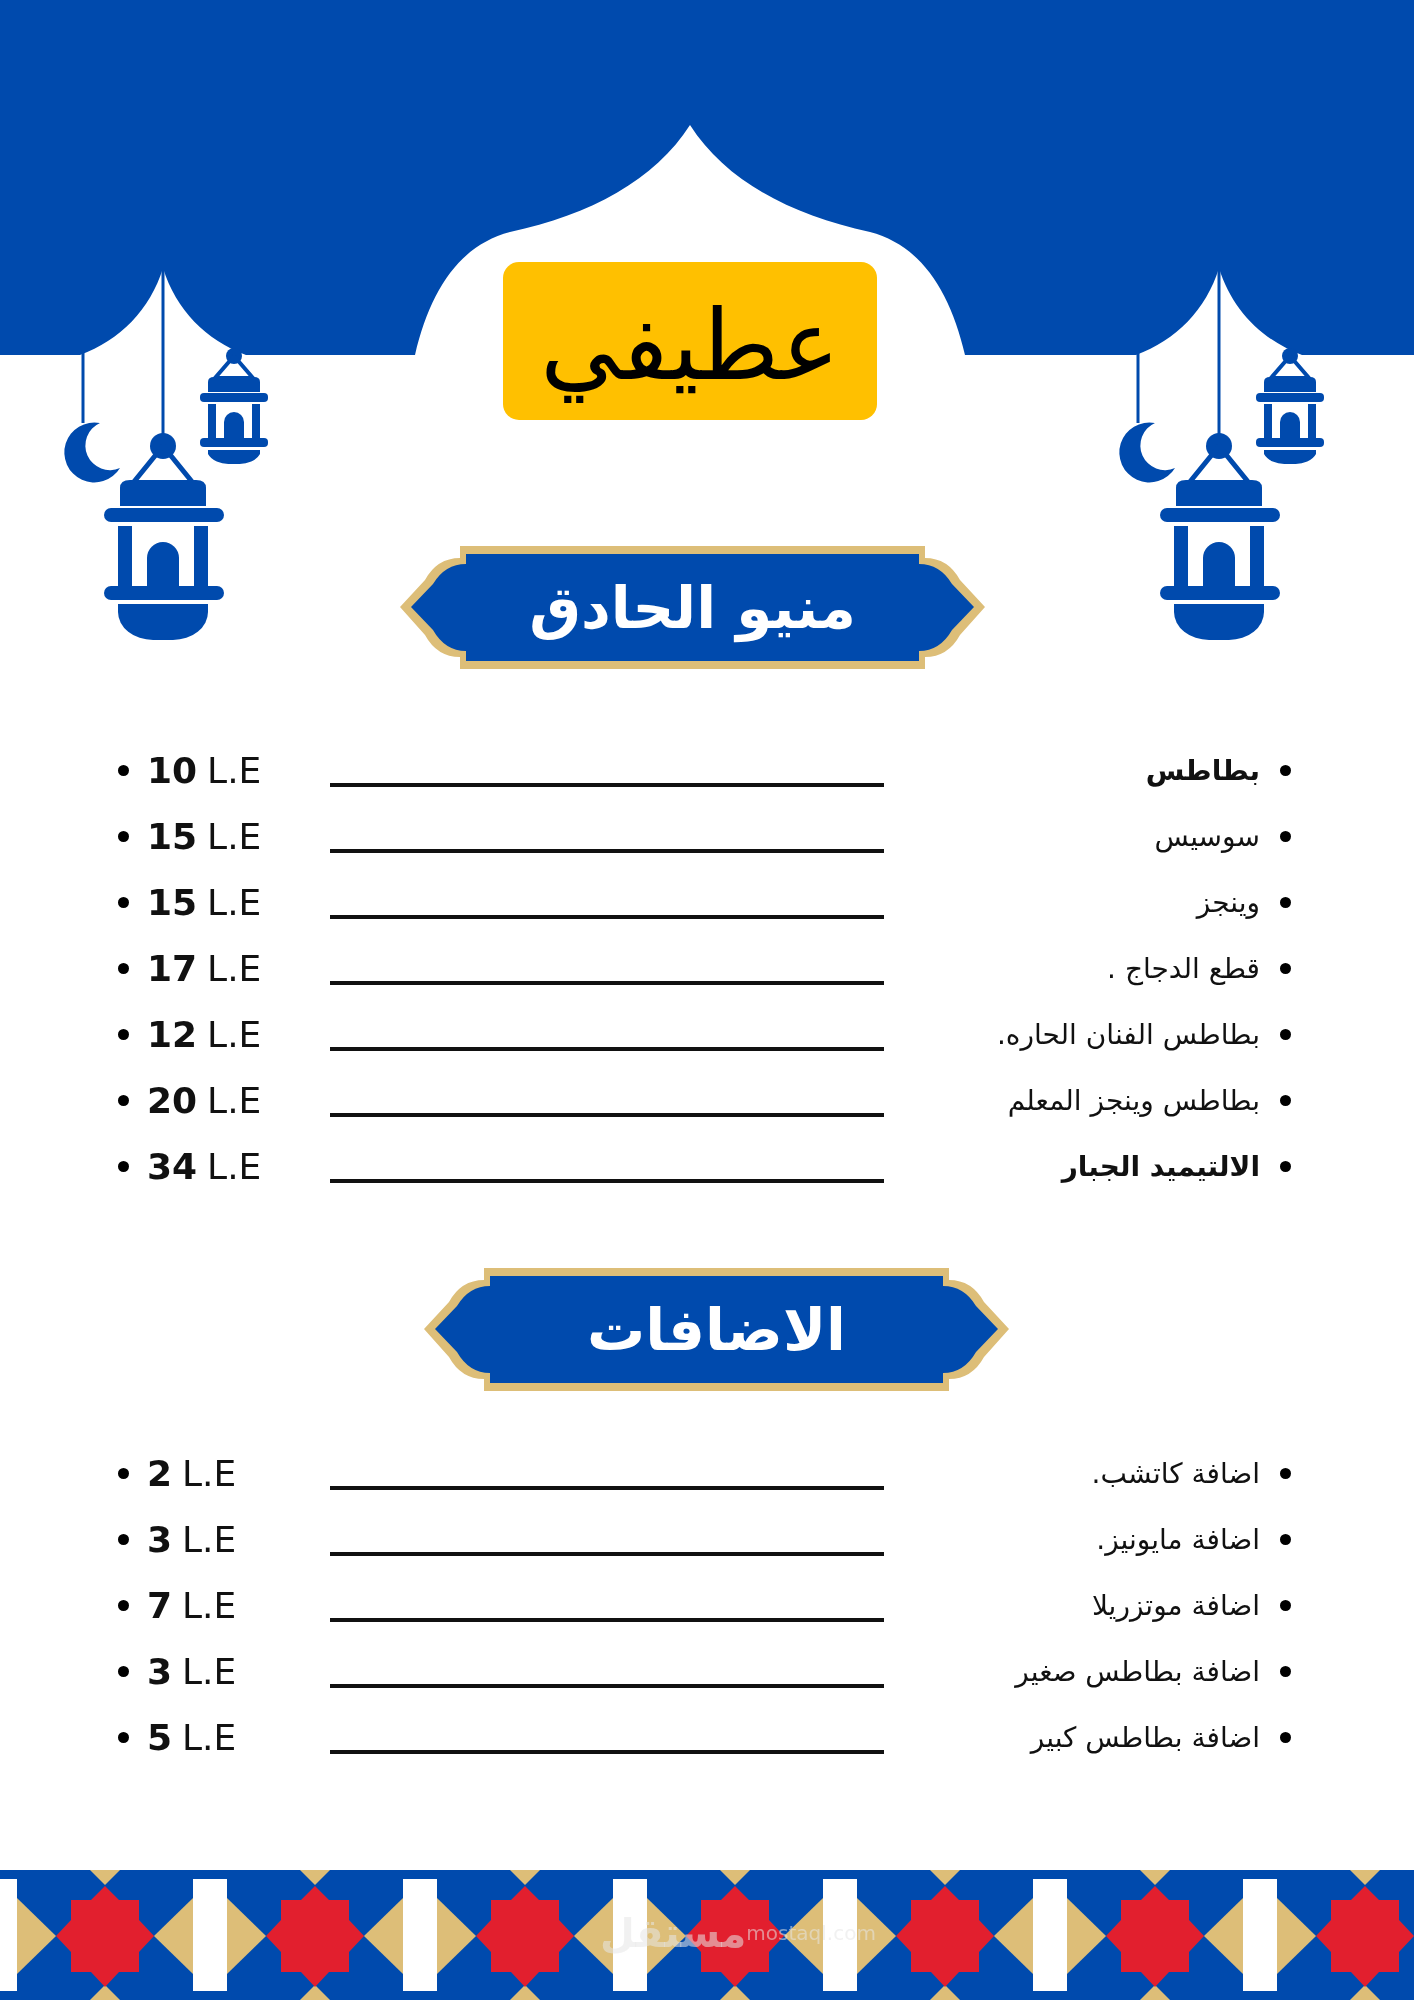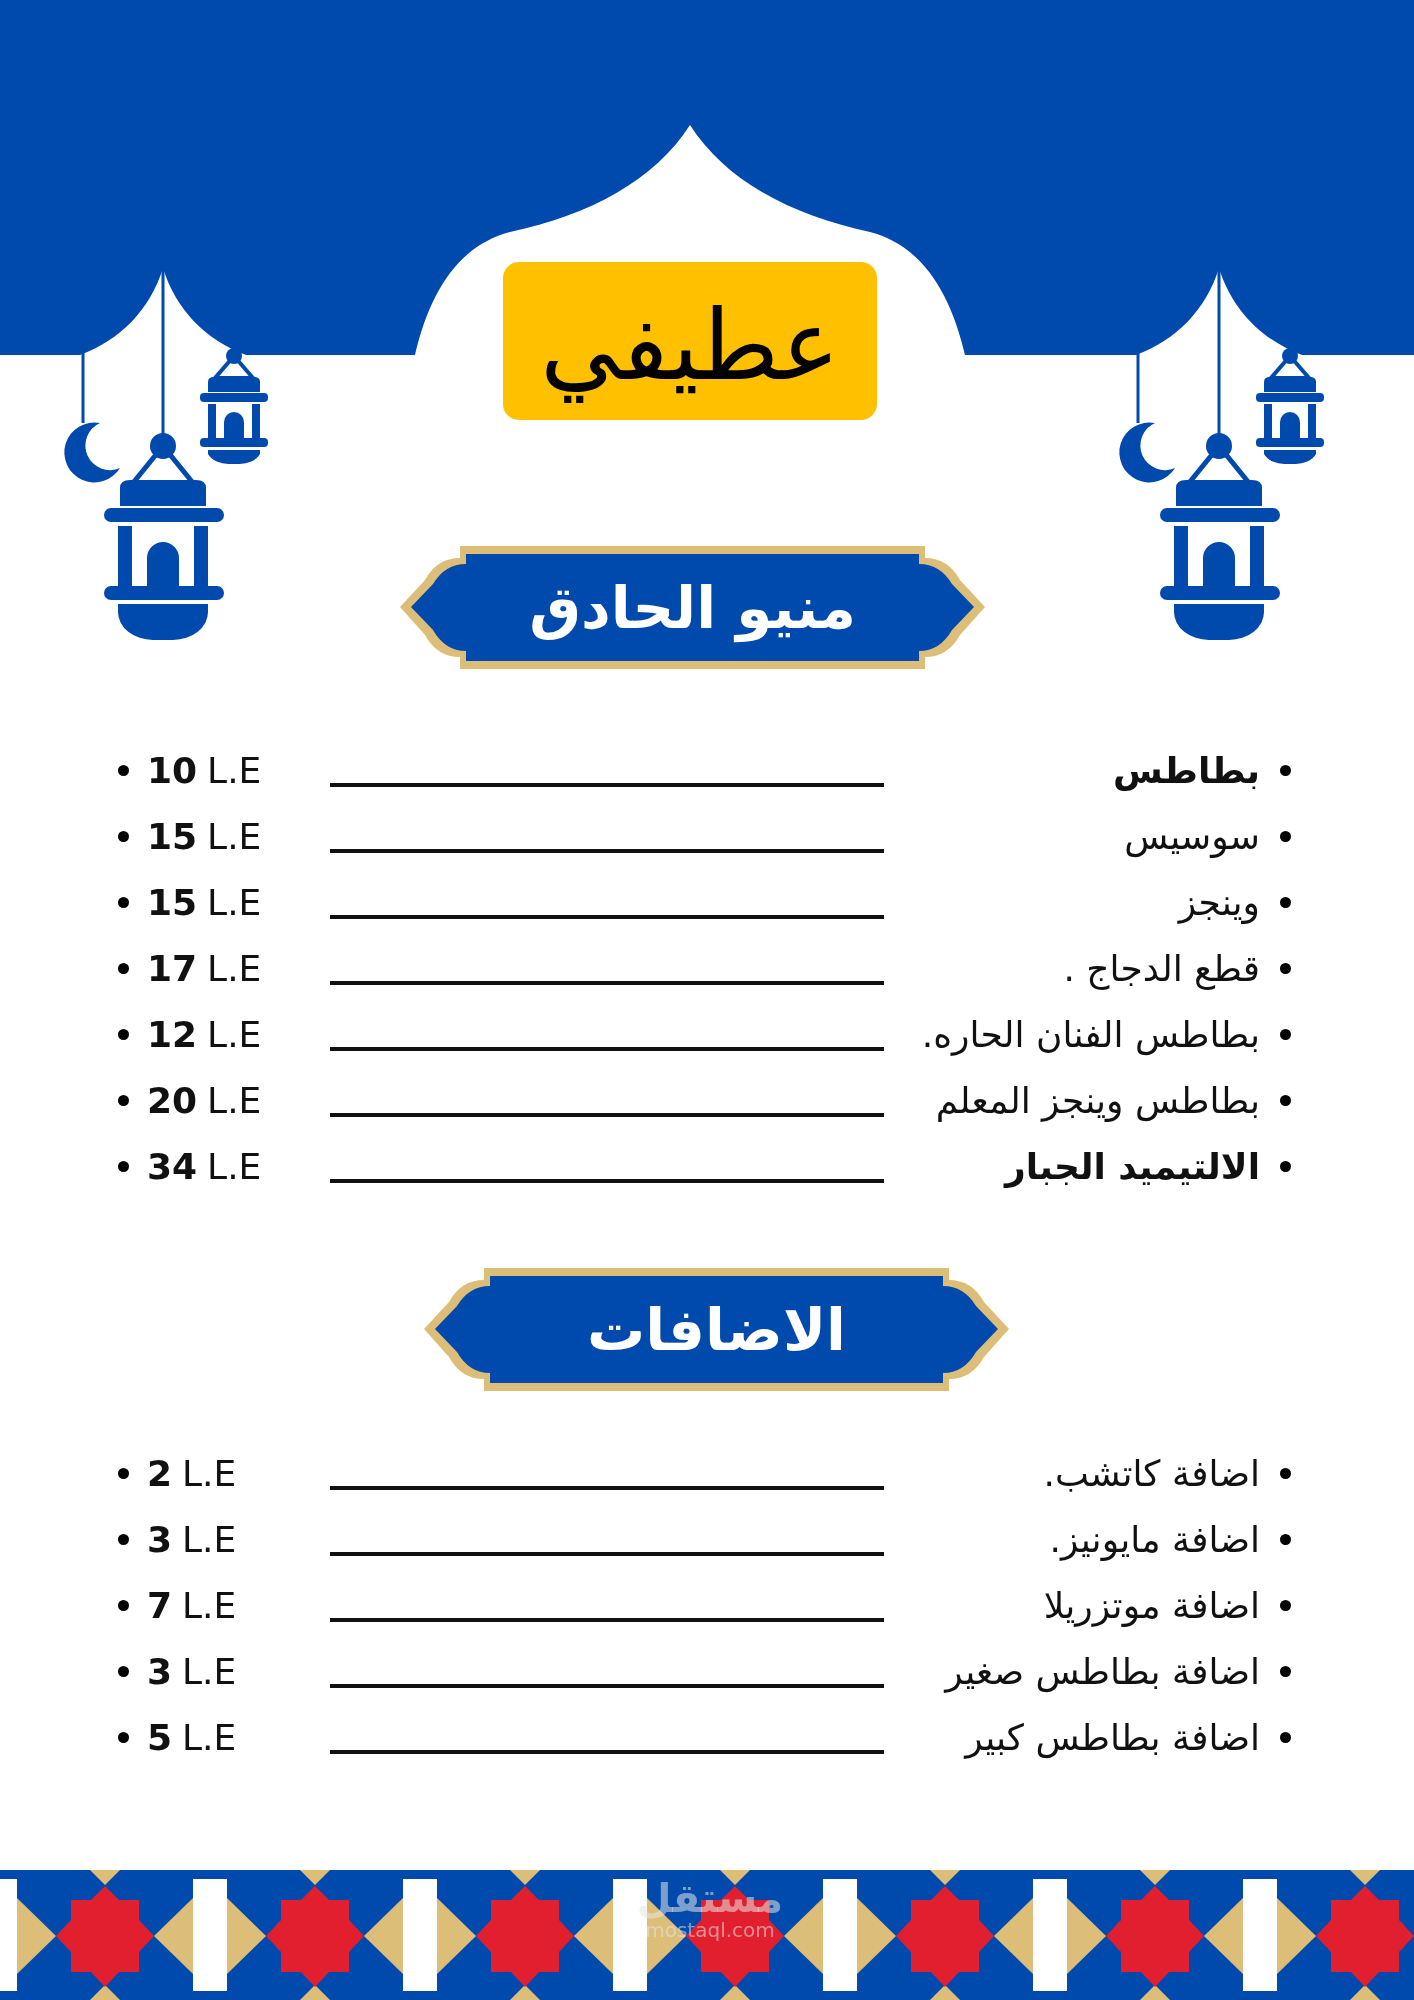--- a/index.html
+++ b/index.html
@@ -32,30 +32,30 @@
     position: absolute; left: 118px; top: 0; height: 66px;
     display: flex; align-items: center; font-size: 36px; direction: ltr;
     font-family: "DejaVu Sans", sans-serif;
   }
   .price .dot { width: 11px; height: 11px; background: #000; border-radius: 50%; margin-right: 18px; }
   .price .num { font-weight: bold; margin-right: 10px; }
   .price .cur { font-weight: normal; }
   .dash-line { position: absolute; left: 330px; width: 554px; top: 46px; height: 4px; background: #111; }
   .item {
     position: absolute; right: 118px; top: 0; height: 66px;
-    display: flex; align-items: center; direction: rtl; font-size: 36px;
+    display: flex; align-items: center; direction: rtl; font-size: 28px;
     font-family: "DejaVu Sans", sans-serif;
   }
   .item .dot { width: 11px; height: 11px; background: #000; border-radius: 50%; margin-left: 20px; }
   .item.bold .label { font-weight: bold; }
 
   .footer { position: absolute; left: 0; top: 1870px; width: 1414px; height: 130px; }
   .watermark {
     position: absolute; left: 600px; top: 1878px; width: 220px; height: 110px;
-    display: flex; flex-direction: column; align-items: center; justify-content: flex-start;
+    display: flex; flex-direction: row; align-items: center; justify-content: space-between;
     color: rgba(230,230,230,0.55); font-family: "DejaVu Sans", sans-serif;
   }
   .watermark .ar { font-size: 40px; font-weight: bold; direction: rtl; line-height: 1; }
   .watermark .en { font-size: 20px; line-height: 1.2; }
 </style>
 </head>
 <body>
 
 <svg class="top-art" viewBox="0 0 1414 660" xmlns="http://www.w3.org/2000/svg">
 

